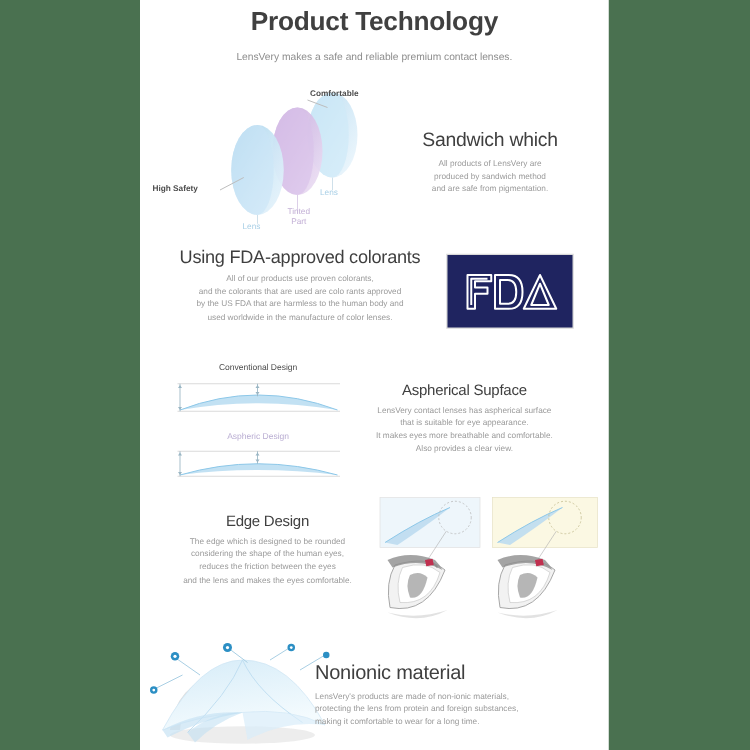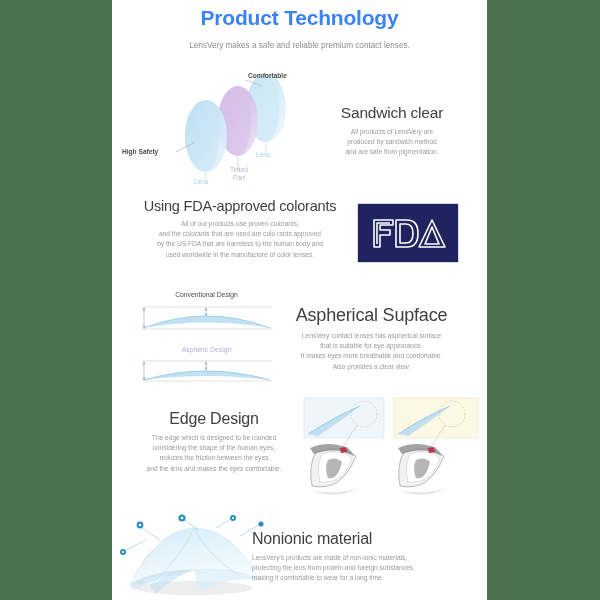--- a/index.html
+++ b/index.html
@@ -11,21 +11,21 @@
   }
   .stage{position:relative;width:600px;height:600px;}
   .panel{
     position:absolute;left:112px;top:0;width:375px;height:600px;
     background:#ffffff;overflow:hidden;
   }
 
   
   .hdr{padding-top:6px;text-align:center;}
   .hdr-title{
-    font-size:21px;font-weight:bold;color:#3b82f6;letter-spacing:-0.2px;
+    font-size:21px;font-weight:bold;color:#404040;letter-spacing:-0.2px;
     margin:0 0 7px 0;
   }
   .hdr-sub{font-size:8.2px;color:#8d8d8d;margin:11px;}
 
   
   .sec{position:absolute;left:0;width:375px;}
   .sec-title{font-size:15.5px;color:#3f3f3f;font-weight:500;margin:0 0 5px 0;letter-spacing:-0.2px;}
   .sec-body{font-size:6.6px;color:#9a9a9a;line-height:1.55;margin:0;}
   .sec-body span{display:block;}
 
@@ -113,21 +113,21 @@
           <line x1="88" y1="90" x2="88" y2="105" stroke="#dccfe8" stroke-width="0.8"></line>
           <line x1="116" y1="76" x2="116" y2="86" stroke="#cfe0ea" stroke-width="0.8"></line>
         </svg>
         <div class="lbl lbl-dark" style="left:98px;top:6px;">Comfortable</div>
         <div class="lbl lbl-dark" style="left:-28px;top:82px;">High Safety</div>
         <div class="lbl lbl-blue" style="left:44px;top:112px;">Lens</div>
         <div class="lbl lbl-purp" style="left:74px;top:100px;width:30px;white-space:normal;text-align:center;line-height:1.15;">Tinted Part</div>
         <div class="lbl lbl-blue" style="left:106px;top:85px;">Lens</div>
       </div>
       <div class="txt">
-        <h2 class="sec-title">Sandwich clear</h2>
+        <h2 class="sec-title">Sandwich which</h2>
         <p class="sec-body">
           <span>All products of LensVery are</span>
           <span>produced by sandwich method</span>
           <span>and are safe from pigmentation.</span>
         </p>
       </div>
     </div>
 
     <div class="sec" id="sec2">
       <div class="txt">
@@ -179,33 +179,33 @@
           <path d="M10 24 Q72 6 136 24" fill="none" stroke="#8cc7e8" stroke-width="0.8"></path>
           <line x1="10" y1="5" x2="10" y2="25" stroke="#9ab6c4" stroke-width="0.7"></line>
           <path d="M10 6 l-1.6 2.4 h3.2 z" fill="#9ab6c4"></path>
             <path d="M10 24 l-1.6 -2.4 h3.2 z" fill="#9ab6c4"></path>
           <line x1="72" y1="5" x2="72" y2="15" stroke="#9ab6c4" stroke-width="0.7"></line>
           <path d="M72 6 l-1.6 2.4 h3.2 z" fill="#9ab6c4"></path>
             <path d="M72 14 l-1.6 -2.4 h3.2 z" fill="#9ab6c4"></path>
         </svg>
       </div>
       <div class="txt">
-        <h2 class="sec-title" style="font-size:18px;">Aspherical Supface</h2>
+        <h2 class="sec-title" style="font-size:12px;">Aspherical Supface</h2>
         <p class="sec-body">
           <span>LensVery contact lenses has aspherical surface</span>
           <span>that is suitable for eye appearance.</span>
           <span>It makes eyes more breathable and comfortable.</span>
           <span>Also provides a clear view.</span>
         </p>
       </div>
     </div>
 
     <div class="sec" id="sec4">
       <div class="txt">
-        <h2 class="sec-title" style="font-size:16px;">Edge Design</h2>
+        <h2 class="sec-title" style="font-size:12px;">Edge Design</h2>
         <p class="sec-body">
           <span>The edge which is designed to be rounded</span>
           <span>considering the shape of the human eyes,</span>
           <span>reduces the friction between the eyes</span>
           <span>and the lens and makes the eyes comfortable.</span>
         </p>
       </div>
       <div class="art">
         <svg width="180" height="104" viewBox="0 0 180 104">
 

